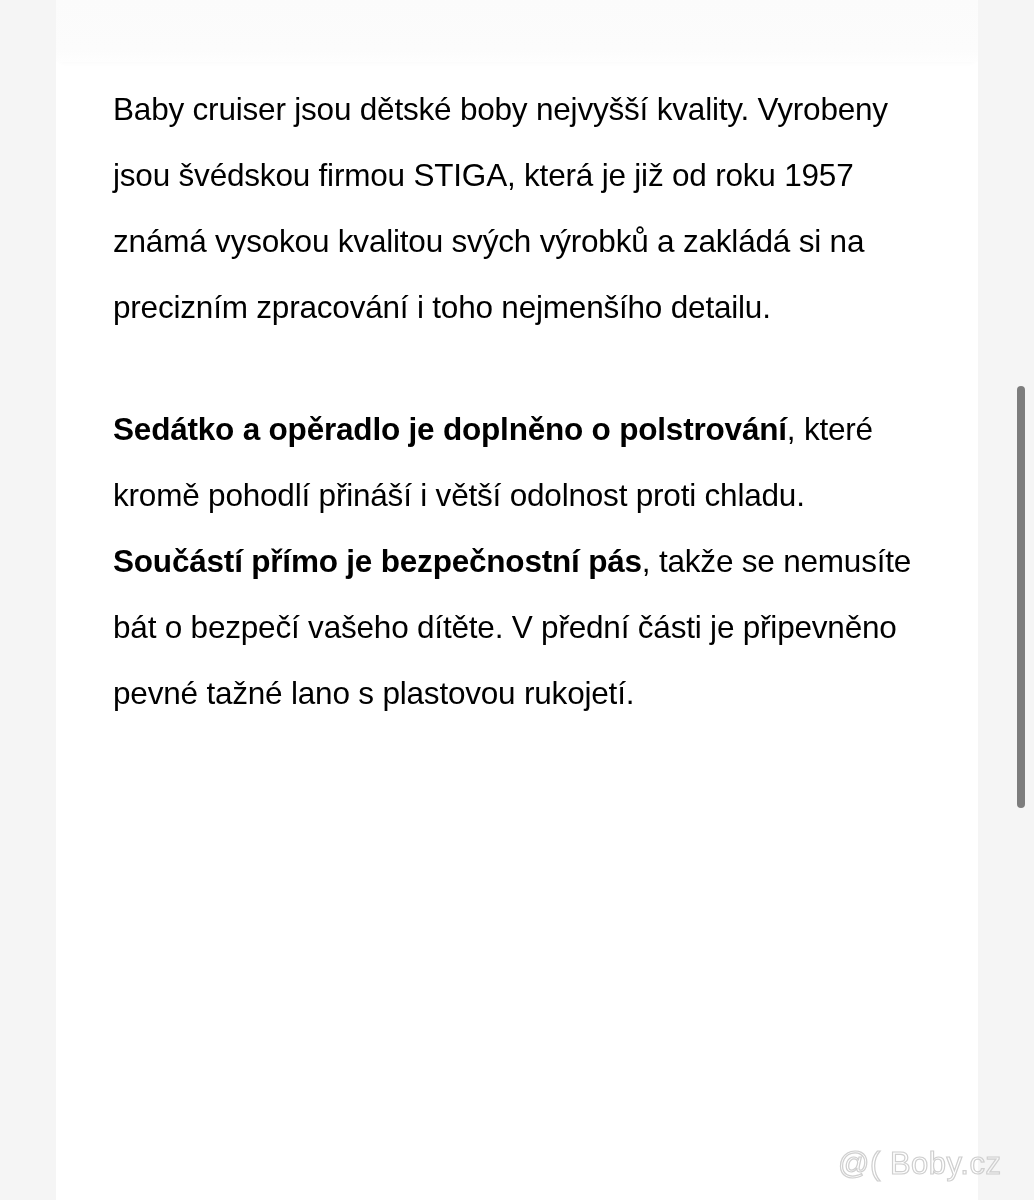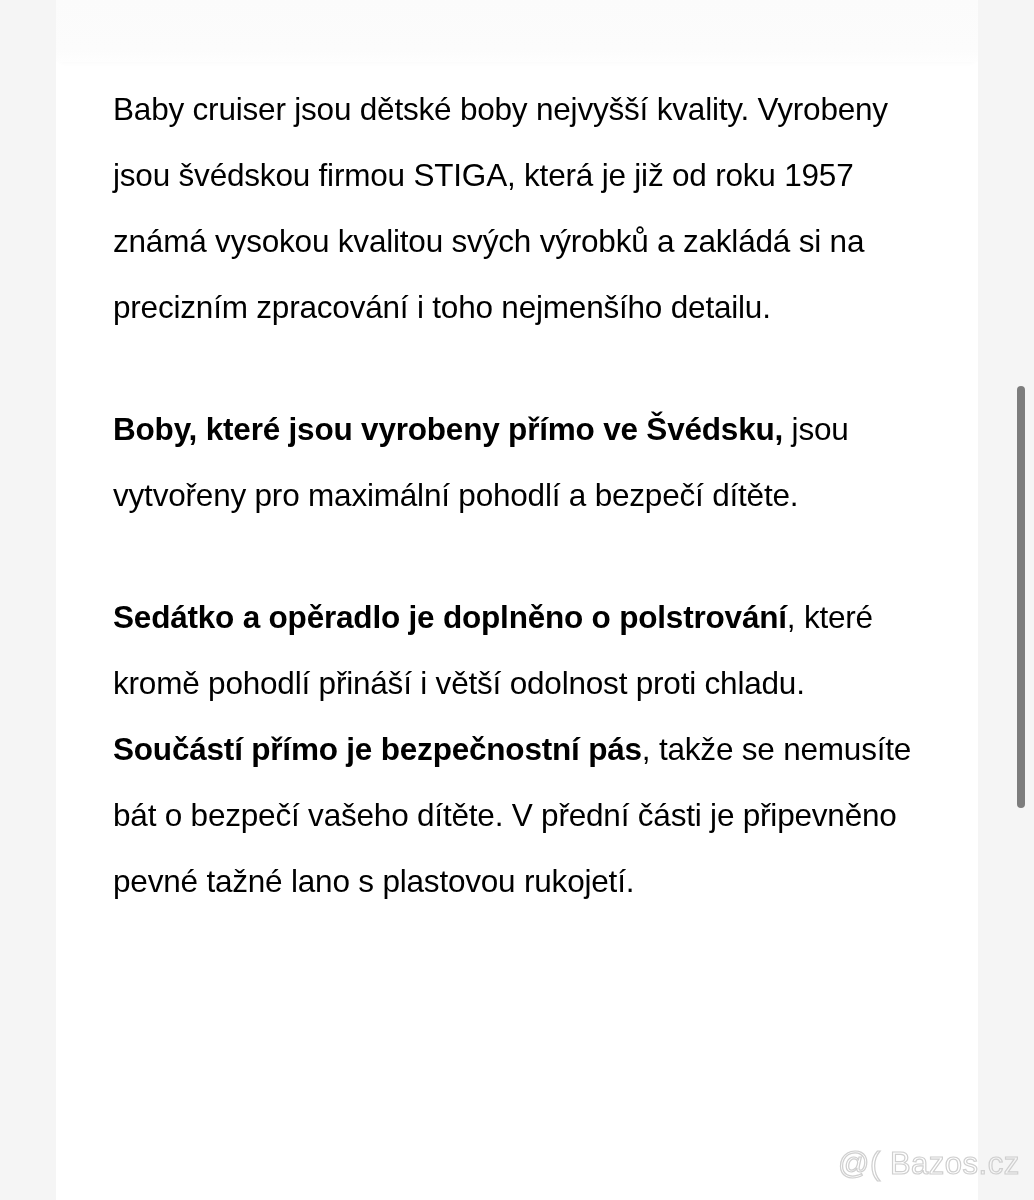--- a/index.html
+++ b/index.html
@@ -84,27 +84,24 @@
 
 <div class="page">
   <div class="card">
     <div class="top-strip"></div>
 
     <div class="article">
       <p>
         <span>Baby cruiser jsou dětské boby nejvyšší kvality. Vyrobeny jsou švédskou firmou STIGA, která je již od roku 1957 známá vysokou kvalitou svých výrobků a zakládá si na precizním zpracování i toho nejmenšího detailu.</span>
       </p>
 
-      <p>
-        <b>Boby, které jsou vyrobeny přímo ve Švédsku,</b><span> jsou vytvořeny pro maximální pohodlí a bezpečí dítěte.</span>
-      </p>
 
       <p>
         <b>Sedátko a opěradlo je doplněno o polstrování</b><span>, které kromě pohodlí přináší i větší odolnost proti chladu. </span><b>Součástí přímo je bezpečnostní pás</b><span>, takže se nemusíte bát o bezpečí vašeho dítěte. V přední části je připevněno pevné tažné lano s plastovou rukojetí.</span>
       </p>
     </div>
   </div>
 
   <div class="scrollbar-track"></div>
   <div class="scrollbar-thumb"></div>
 
-  <div class="watermark">@( Bazos.cz</div>
+  <div class="watermark">@( Boby.cz</div>
 </div>
 
 </body></html>

